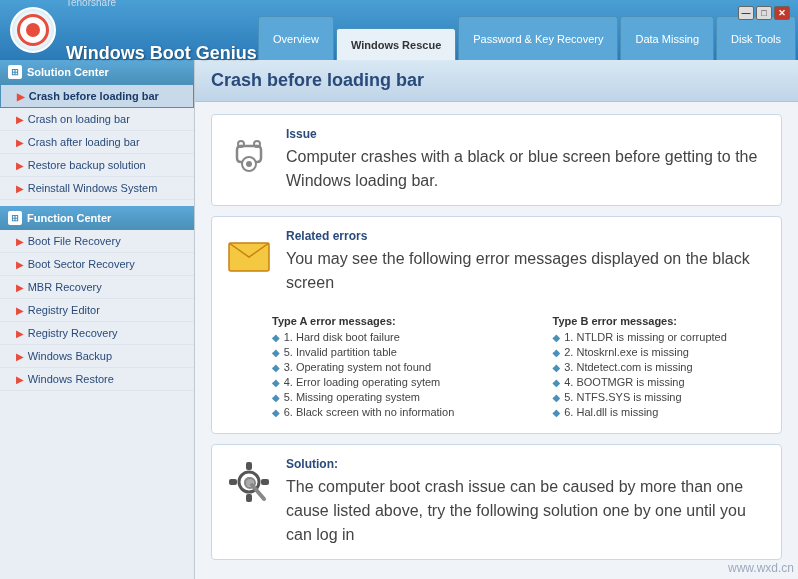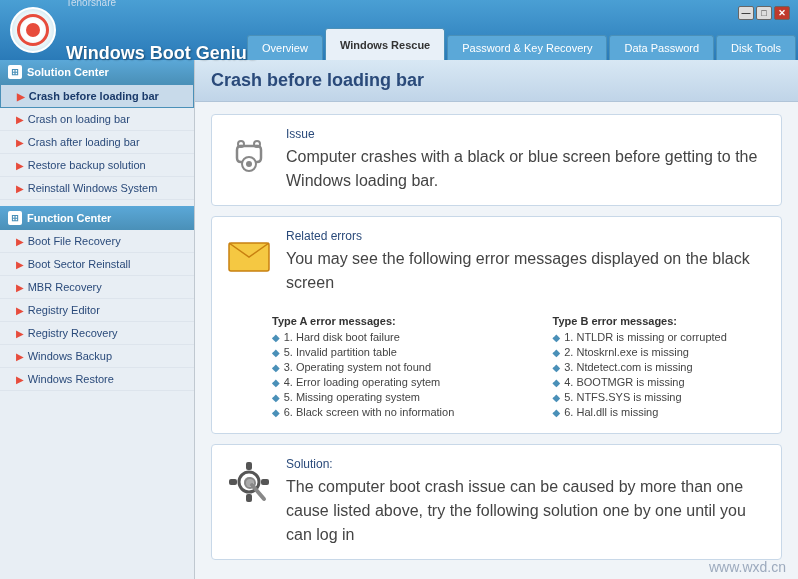--- a/index.html
+++ b/index.html
@@ -69,21 +69,21 @@
     .nav-tab {
       padding: 6px 14px;
       background: #5ba8d8;
       border: 1px solid #4a90b8;
       border-bottom: none;
       color: white;
       font-size: 11px;
       cursor: pointer;
       border-radius: 3px 3px 0 0;
       margin-right: 2px;
-      height: 25px;
+      height: 44px;
       display: flex; align-items: center;
     }
     .nav-tab.active {
       background: #e8f0f8;
       color: #333;
       font-weight: bold;
       height: 32px;
       text-align: right;
     }
 
@@ -175,21 +175,21 @@
       display: flex;
       gap: 12px;
     }
     .card-icon {
       width: 50px; height: 50px;
       flex-shrink: 0;
       display: flex; align-items: center; justify-content: center;
     }
     .card-content { flex: 1; }
     .card-title {
-      font-weight: normal;
+      font-weight: bold;
       color: #2a4a7a;
       font-size: 12px;
       margin-bottom: 4px;
     }
     .card-text { color: #444; font-size: 16px; line-height: 1.5; }
 
     
     .error-columns {
       display: flex;
       gap: 16px;
@@ -201,41 +201,41 @@
       display: flex; align-items: flex-start; gap: 4px;
       font-size: 11px; color: #444;
       margin-bottom: 3px;
     }
     .diamond { color: #4a90b8; font-size: 10px; margin-top: 1px; }
 
     
     .watermark {
       position: absolute;
       bottom: 4px;
-      right: 12px;
-      font-size: 14px;
+      right: 4px;
+      font-size: 12px;
       color: rgba(100,120,150,0.6);
     }
   </style>
 </head>
 <body>
 
 <div class="title-bar">
   <div class="app-logo">
     <div class="app-logo-inner"></div>
   </div>
   <div class="app-title-area">
     <span class="app-company">Tenorshare</span>
     <span class="app-name">Windows Boot Genius</span>
   </div>
   <div class="nav-tabs">
     <div class="nav-tab">Overview</div>
     <div class="nav-tab active">Windows Rescue</div>
     <div class="nav-tab">Password &amp; Key Recovery</div>
-    <div class="nav-tab">Data Password</div>
+    <div class="nav-tab">Data Missing</div>
     <div class="nav-tab">Disk Tools</div>
   </div>
   <div class="title-bar-controls">
     <div class="title-bar-btn btn-min">—</div>
     <div class="title-bar-btn btn-max">□</div>
     <div class="title-bar-btn btn-close">✕</div>
   </div>
 </div>
 
 <div class="main-layout">
@@ -270,21 +270,21 @@
     <div class="sidebar-section-header" style="margin-top:6px;">
       <div class="sidebar-section-icon">⊞</div>
       <span>Function Center</span>
     </div>
     <div class="sidebar-item">
       <span class="sidebar-item-arrow">▶</span>
       <span>Boot File Recovery</span>
     </div>
     <div class="sidebar-item">
       <span class="sidebar-item-arrow">▶</span>
-      <span>Boot Sector Reinstall</span>
+      <span>Boot Sector Recovery</span>
     </div>
     <div class="sidebar-item">
       <span class="sidebar-item-arrow">▶</span>
       <span>MBR Recovery</span>
     </div>
     <div class="sidebar-item">
       <span class="sidebar-item-arrow">▶</span>
       <span>Registry Editor</span>
     </div>
     <div class="sidebar-item">

